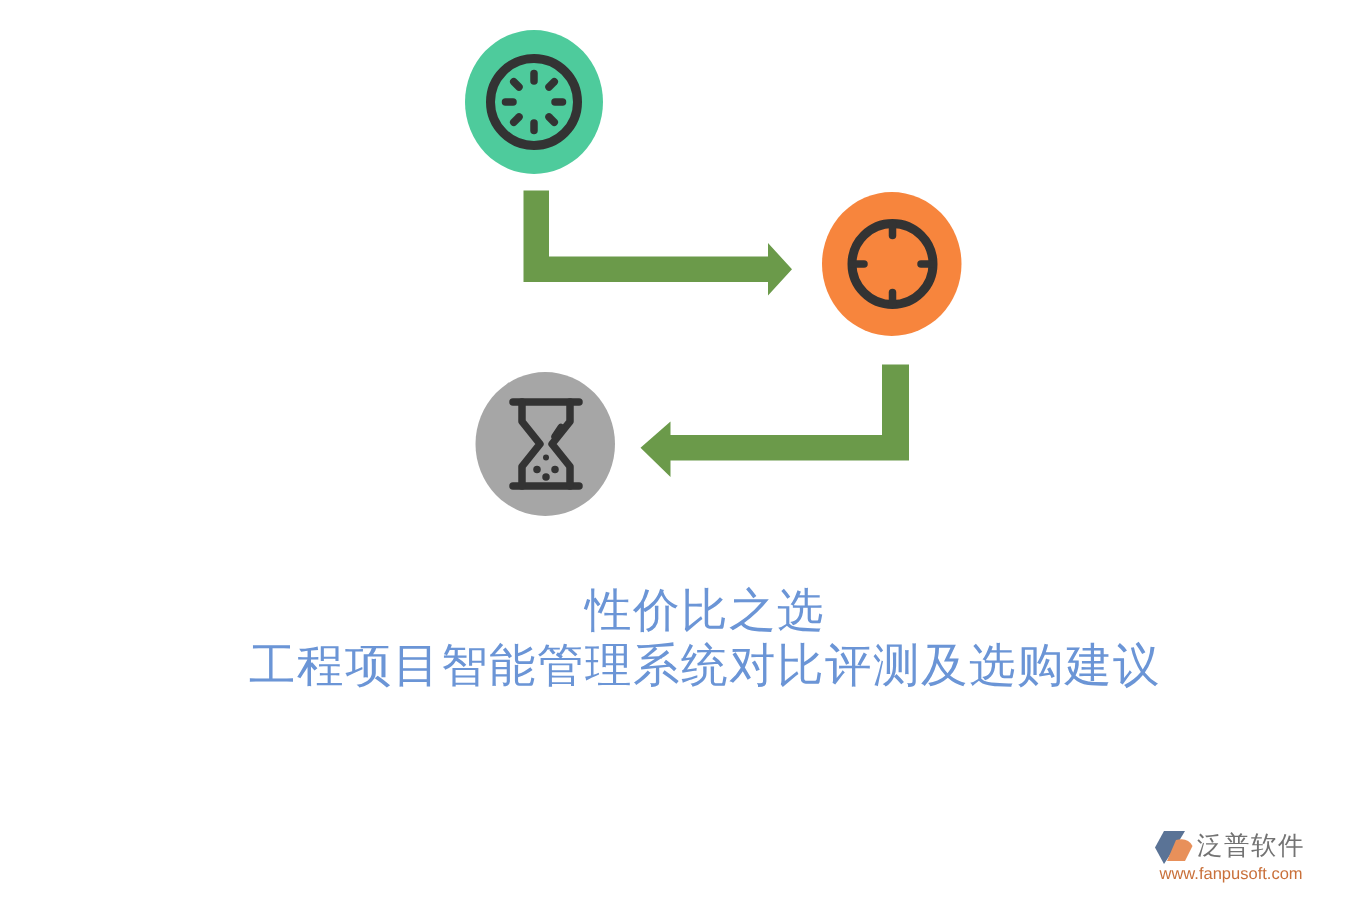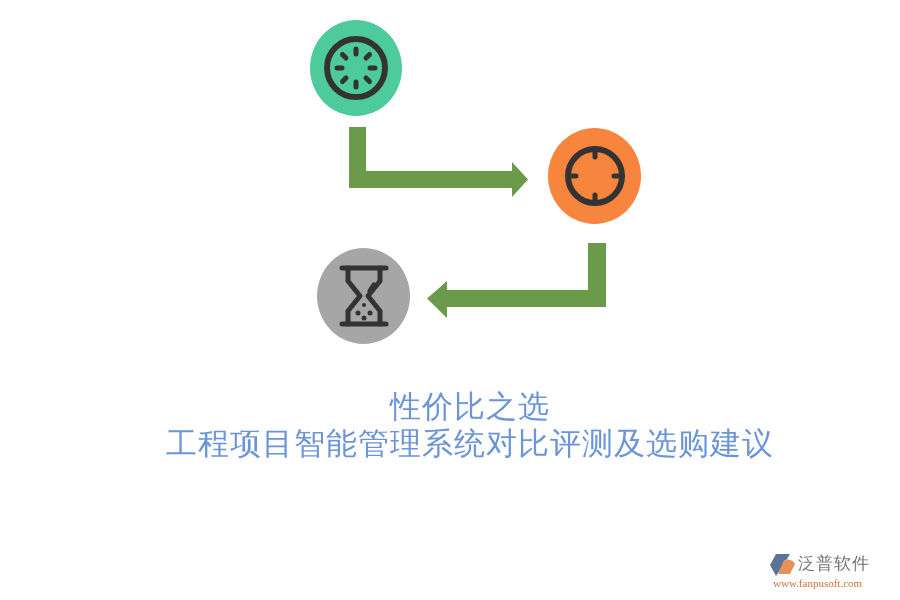--- a/index.html
+++ b/index.html
@@ -20,21 +20,21 @@
     }
     .logo {
       position: absolute; left: 768px; top: 550px; width: 130px; height: 45px;
     }
     .logo-name {
       position: absolute; left: 30px; top: 2px; font-size: 17px; color: #737373;
       letter-spacing: 1px; white-space: nowrap; font-family: Liberation Mono, monospace;
     }
     .logo-url {
       position: absolute; left: 5px; top: 27px; font-size: 11px; color: #c9703a;
-      font-family: Liberation Serif, serif; white-space: nowrap;
+      font-family: Liberation Sans, sans-serif; white-space: nowrap;
     }
   </style>
 </head>
 <body>
 
 <svg id="diagram-svg" width="900" height="600">
   <path d="M349 127 L366 127 L366 171 L512 171 L512 162 L528 179.5 L512 197 L512 188 L349 188 Z" fill="#6b9a4a"></path>
   <path d="M588 243 L606 243 L606 307 L447 307 L447 318 L427 298.5 L447 281 L447 290 L588 290 Z" fill="#6b9a4a"></path>
 </svg>
 

